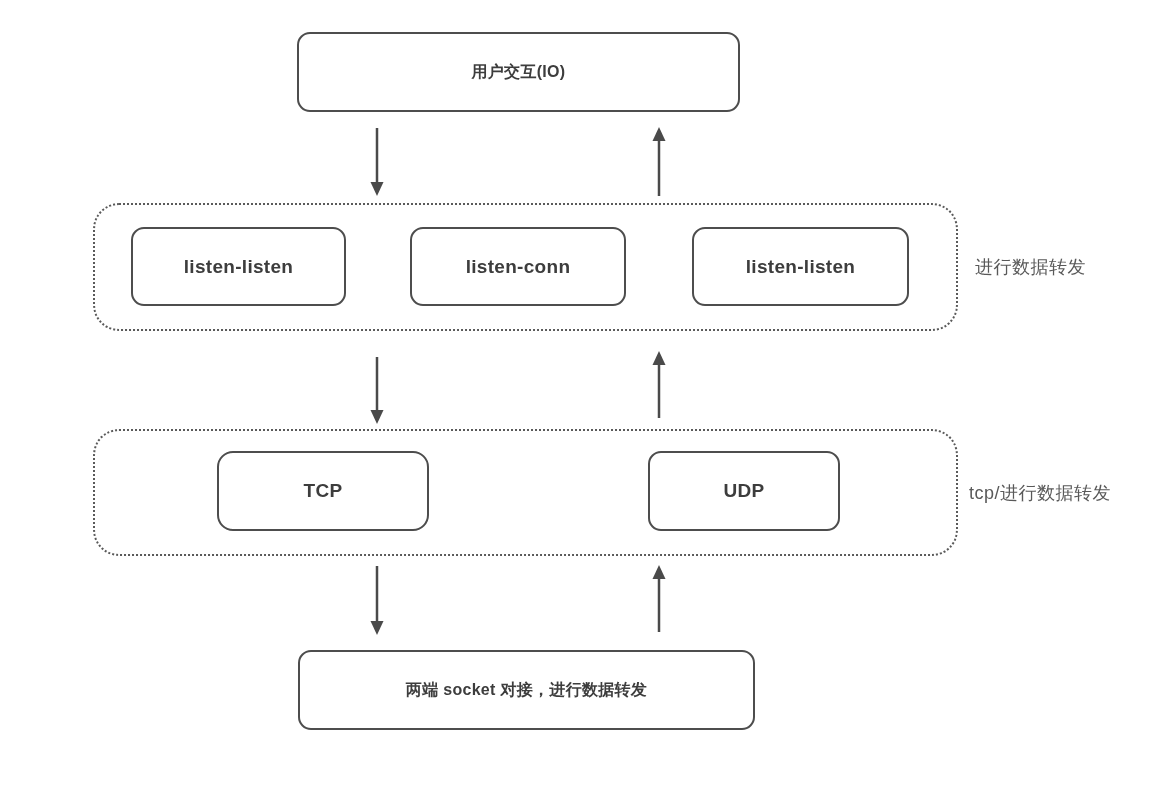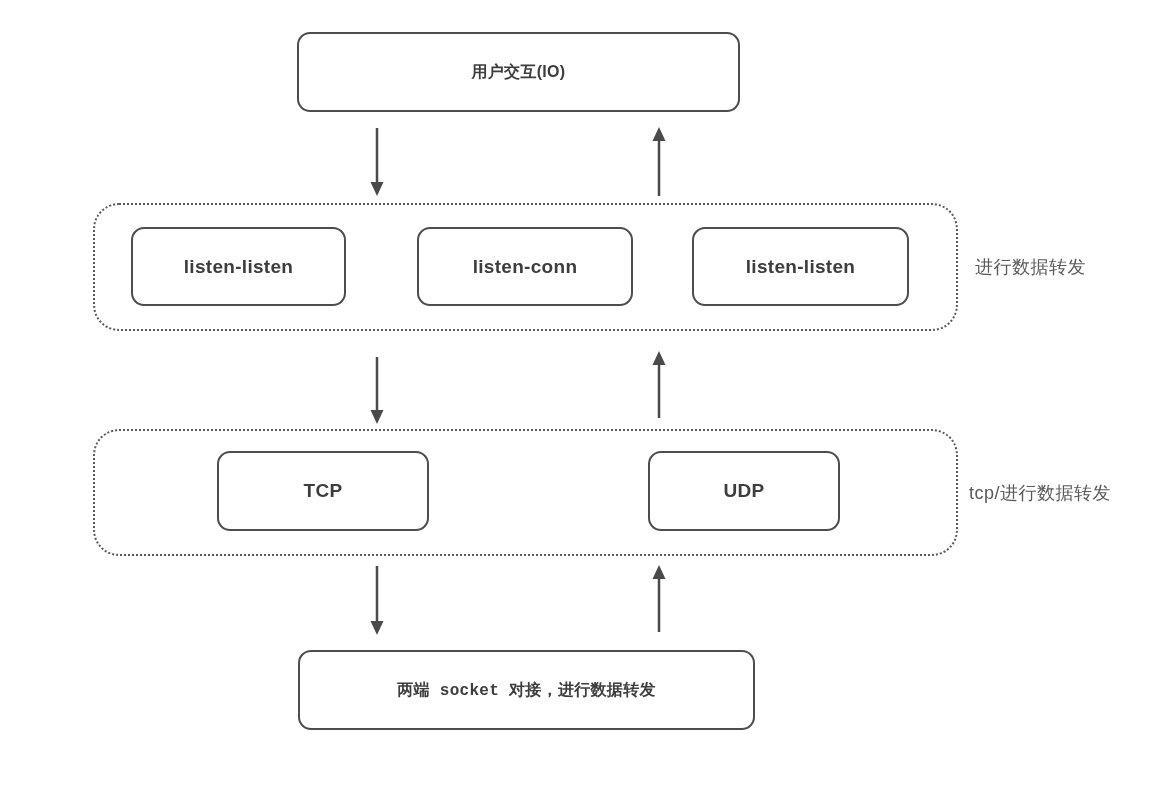--- a/index.html
+++ b/index.html
@@ -53,28 +53,28 @@
     font-size: 18px;
     font-weight: normal;
     color: #595959;
     letter-spacing: 0.5px;
     white-space: nowrap;
   }
   
   .top-box      { left: 297px; top: 32px;  width: 443px; height: 80px; }
   .modes-group  { left: 93px;  top: 203px; width: 865px; height: 128px; }
   .mode-box-1   { left: 131px; top: 227px; width: 215px; height: 79px; }
-  .mode-box-2   { left: 410px; top: 227px; width: 216px; height: 79px; margin-left: 7px; }
+  .mode-box-2   { left: 410px; top: 227px; width: 216px; height: 79px; }
   .mode-box-3   { left: 692px; top: 227px; width: 217px; height: 79px; }
   .modes-label  { left: 975px; top: 203px; height: 128px; }
   .proto-group  { left: 93px;  top: 429px; width: 865px; height: 127px; }
-  .tcp-box      { left: 217px; top: 451px; width: 212px; height: 80px; }
+  .tcp-box      { left: 217px; top: 451px; width: 212px; height: 80px; border-radius: 16px; }
   .udp-box      { left: 648px; top: 451px; width: 192px; height: 80px; }
   .proto-label  { left: 969px; top: 429px; height: 127px; }
-  .bottom-box   { left: 298px; top: 650px; width: 457px; height: 80px; font-family: Liberation Mono, monospace; }
+  .bottom-box   { left: 298px; top: 650px; width: 457px; height: 80px; }
 </style>
 </head>
 <body>
 
 <div class="canvas">
 
   <svg class="arrows-layer" width="1164" height="792" viewBox="0 0 1164 792">
 
     <g stroke="#4a4a4a" fill="#4a4a4a">
       <line x1="377" y1="128" x2="377" y2="183" stroke-width="2.5"></line>

